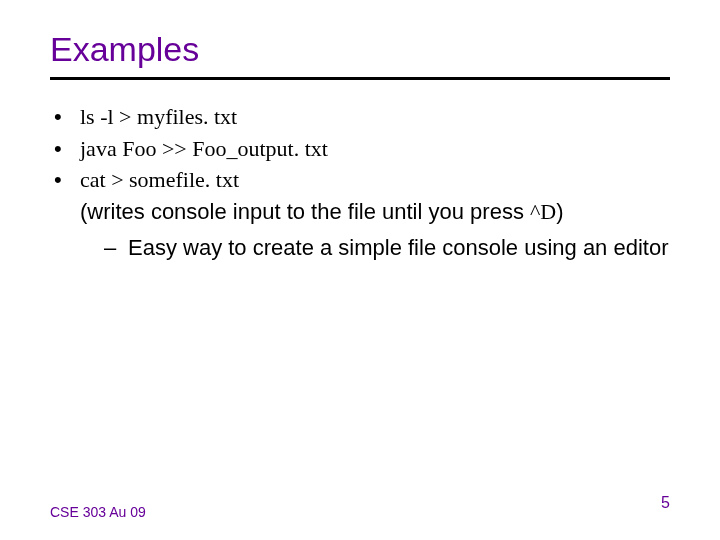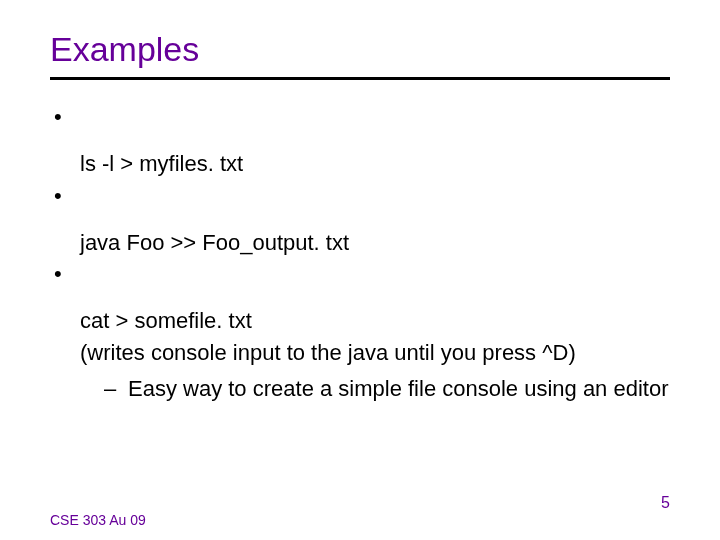--- a/index.html
+++ b/index.html
@@ -41,43 +41,42 @@
   .bullet .dot {
     width: 26px;
     flex: 0 0 26px;
     text-align: left;
     padding-left: 4px;
   }
   .bullet .txt {
     flex: 1;
   }
   .mono {
-    font-family: Liberation Sans, sans-serif;
-    margin-top: 47px;
+    font-family: Liberation Serif, serif;
   }
   .subnote {
     margin-left: 30px;
     margin-bottom: 6px;
   }
   .subbullet {
     display: flex;
     margin-left: 54px;
     margin-top: 4px;
   }
   .subbullet .dash {
     width: 24px;
     flex: 0 0 24px;
   }
   .subbullet .txt {
     flex: 1;
   }
   .footer-left {
     position: absolute;
     left: 50px;
-    bottom: 12px;
+    bottom: 20px;
     font-size: 14px;
     color: #660099;
   }
   .footer-right {
     position: absolute;
     right: 50px;
     bottom: 28px;
     font-size: 16px;
     color: #660099;
   }
@@ -101,21 +100,21 @@
       <div class="dot">•</div>
       <div class="txt mono">java Foo &gt;&gt; Foo_output. txt</div>
     </div>
 
     <div class="bullet">
       <div class="dot">•</div>
       <div class="txt mono">cat &gt; somefile. txt</div>
     </div>
 
     <div class="subnote">
-      <span>(writes console input to the java until you press </span><span class="mono">^D</span><span>)</span>
+      <span>(writes console input to the file until you press </span><span class="mono">^D</span><span>)</span>
     </div>
 
     <div class="subbullet">
       <div class="dash">–</div>
       <div class="txt">Easy way to create a simple file console using an editor</div>
     </div>
 
   </div>
 
   <div class="footer-left">CSE 303 Au 09</div>

